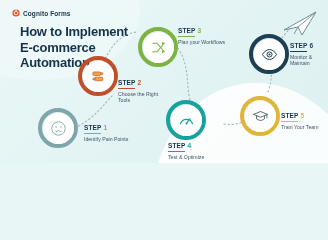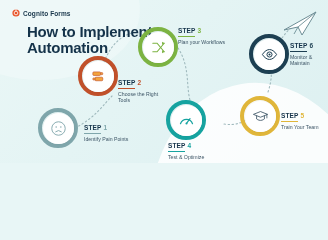--- a/index.html
+++ b/index.html
@@ -62,24 +62,24 @@
   .brand-name {
     font-size: 6.5px;
     font-weight: bold;
     color: #17354a;
     letter-spacing: 0.1px;
     white-space: nowrap;
   }
 
   .headline {
     position: absolute;
-    left: 27px;
+    left: 20px;
     top: 24px;
     width: 150px;
-    font-size: 15px;
+    font-size: 13px;
     line-height: 15.5px;
     font-weight: bold;
     color: #15334a;
     letter-spacing: -0.25px;
   }
   .headline span { display: block; }
 
   
   .node {
     position: absolute;
@@ -162,20 +162,21 @@
     <svg class="brand-mark" viewBox="0 0 20 20">
       <circle cx="10" cy="10" r="9" fill="#e8542a"></circle>
       <circle cx="10" cy="10" r="4.6" fill="none" stroke="#ffffff" stroke-width="2"></circle>
       <rect x="9" y="0.5" width="2" height="6" fill="#ffffff"></rect>
     </svg>
     <div class="brand-name">Cognito Forms</div>
   </div>
 
   <div class="headline">
     <span>How to Implement</span>
+    <span>E-commerce</span>
     <span>Automation</span>
   </div>
 
   <svg class="plane" viewBox="0 0 40 30">
     <path d="M4,22 L36,4 L22,27 L18,19 Z" fill="#ffffff" stroke="#6d8e96" stroke-width="1"></path>
     <path d="M18,19 L36,4" fill="none" stroke="#6d8e96" stroke-width="0.9"></path>
     <path d="M18,19 L14,26" fill="none" stroke="#6d8e96" stroke-width="0.9"></path>
   </svg>
 
   <div class="node" style="left:38px; top:108px;">

